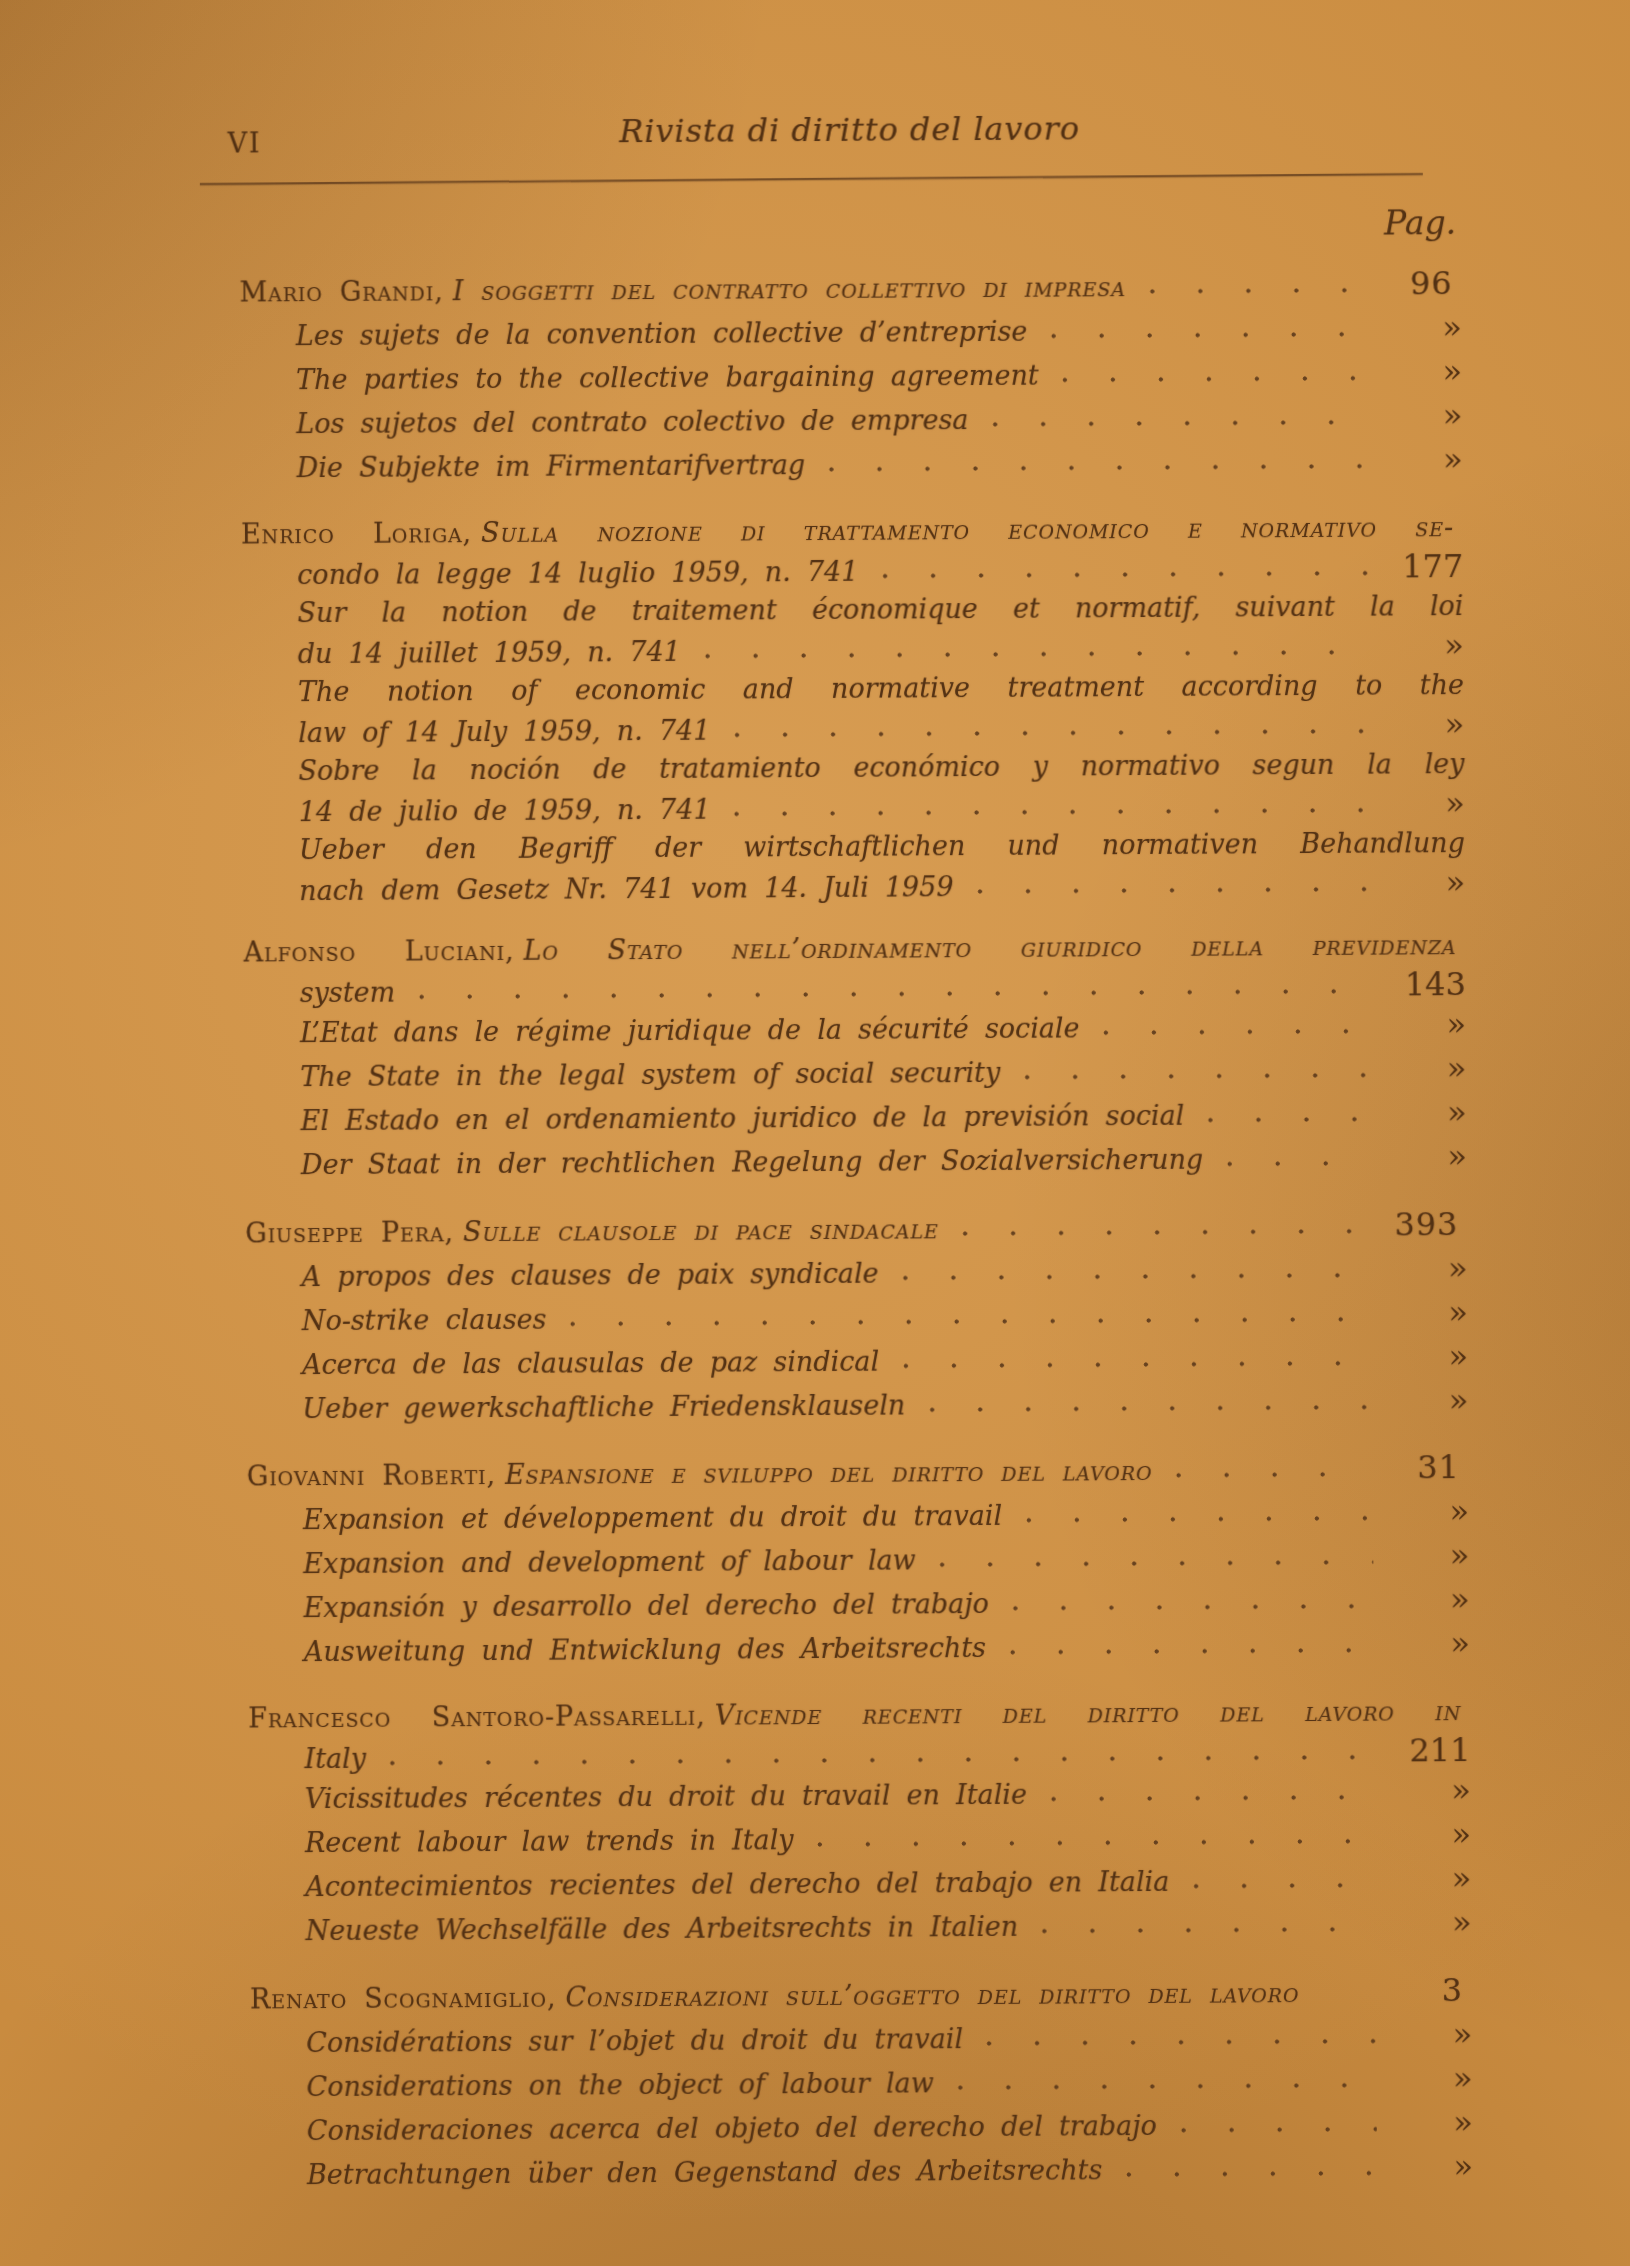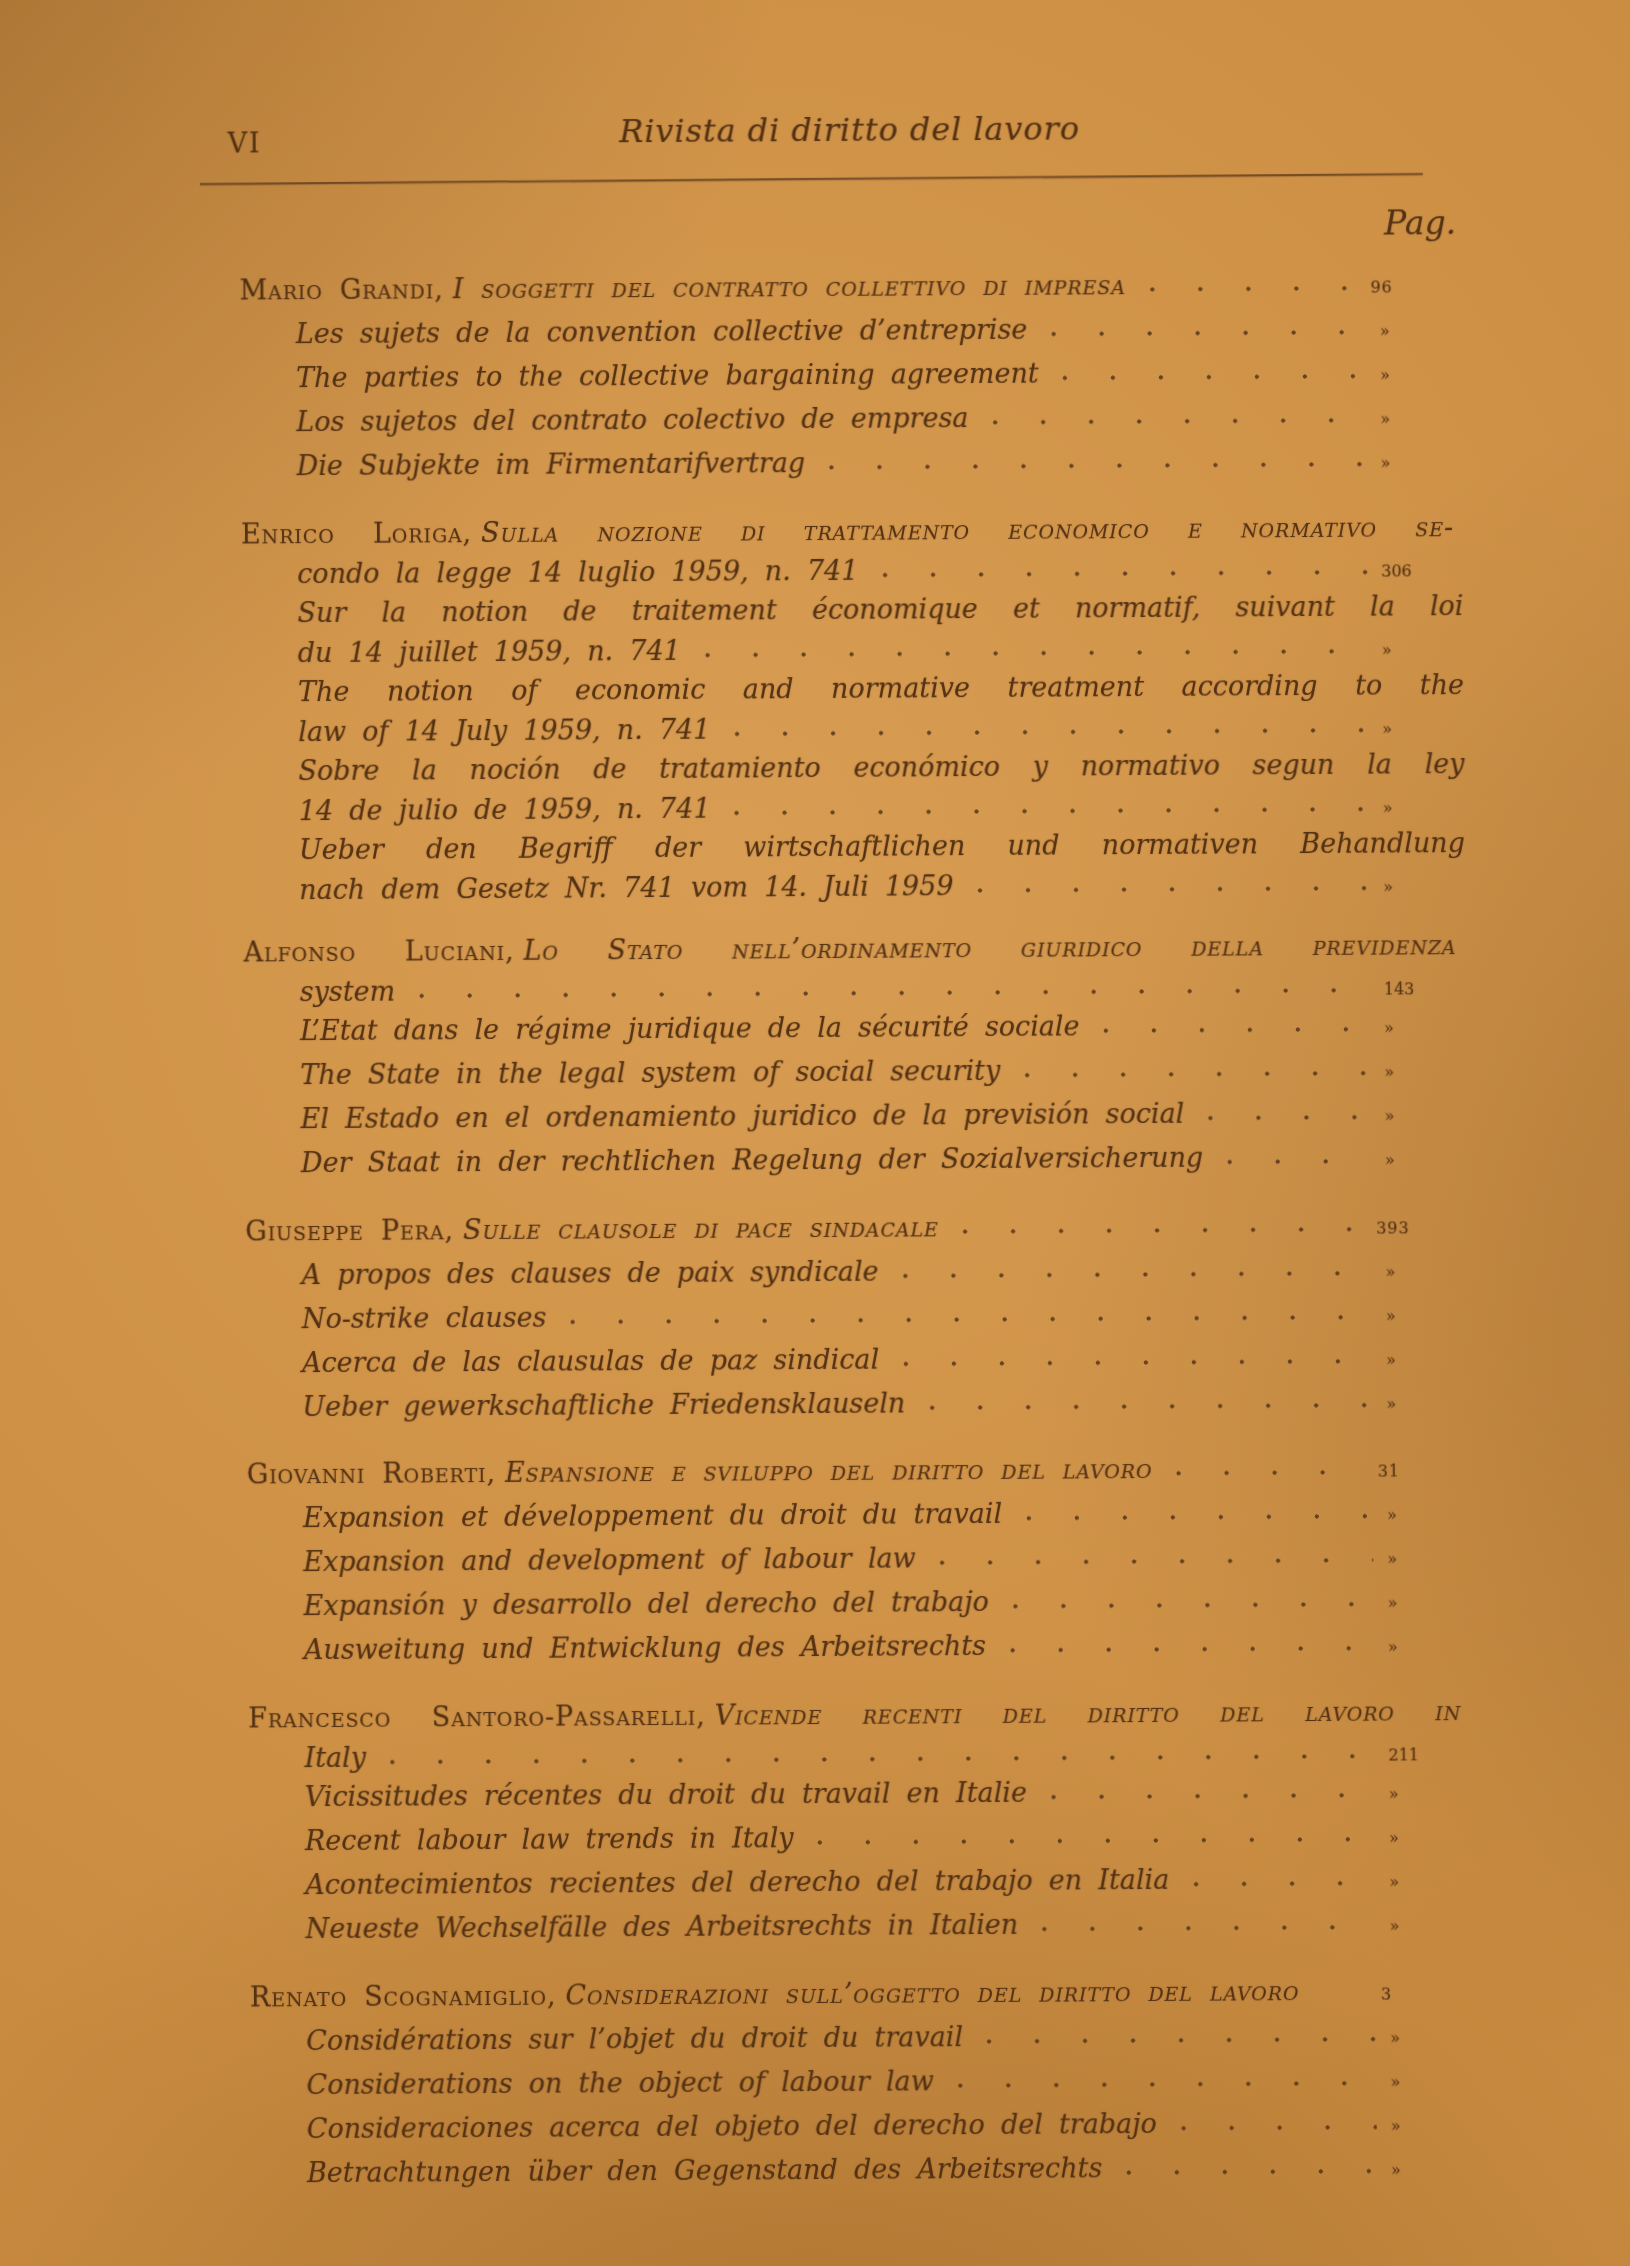--- a/index.html
+++ b/index.html
@@ -53,21 +53,21 @@
   .text.full { flex: 1 1 auto; white-space: normal; text-align: justify; text-align-last: justify; }
   .author { font-variant-caps: small-caps; font-style: normal; letter-spacing: 0.9px; padding-right: 9px; }
   .it { font-style: italic; }
   .dots {
     flex: 1 1 auto; height: 9px; align-self: auto;
     margin: 0 14.5px 1.8px 23.6px;
     background-image: radial-gradient(circle 2.2px at 2.7px 4.5px, rgba(85,52,24,.85) 1.8px, rgba(85,52,24,0) 2.4px);
     background-size: 48px 9px; background-repeat: repeat-x; background-position: left center;
   }
   .dots.none { background: none; }
-  .pg { width: 82px; flex: 0 0 auto; text-align: left; font-size: 16px; font-style: normal; }
+  .pg { width: 82px; flex: 0 0 auto; text-align: right; font-size: 32px; font-style: normal; }
 </style>
 </head>
 <body>
 
 <div class="photo">
   <div class="skew">
     <header class="running-head">
       <span class="folio">VI</span>
       <span class="running-title">Rivista di diritto del lavoro</span>
     </header>
@@ -101,21 +101,21 @@
             <span class="pg">»</span>
           </div>
         </section>
         <section class="block">
           <div class="row author">
             <span class="text full"><span class="author">Enrico Loriga,</span><span class="it">Sulla nozione di trattamento economico e normativo se-</span></span>
           </div>
           <div class="row ind tight">
             <span class="text"><span class="it">condo la legge 14 luglio 1959, n. 741</span></span>
             <span class="dots"></span>
-            <span class="pg">306</span>
+            <span class="pg">177</span>
           </div>
           <div class="row ind">
             <span class="text full"><span class="it">Sur la notion de traitement économique et normatif, suivant la loi</span></span>
           </div>
           <div class="row ind tight">
             <span class="text"><span class="it">du 14 juillet 1959, n. 741</span></span>
             <span class="dots"></span>
             <span class="pg">»</span>
           </div>
           <div class="row ind">

